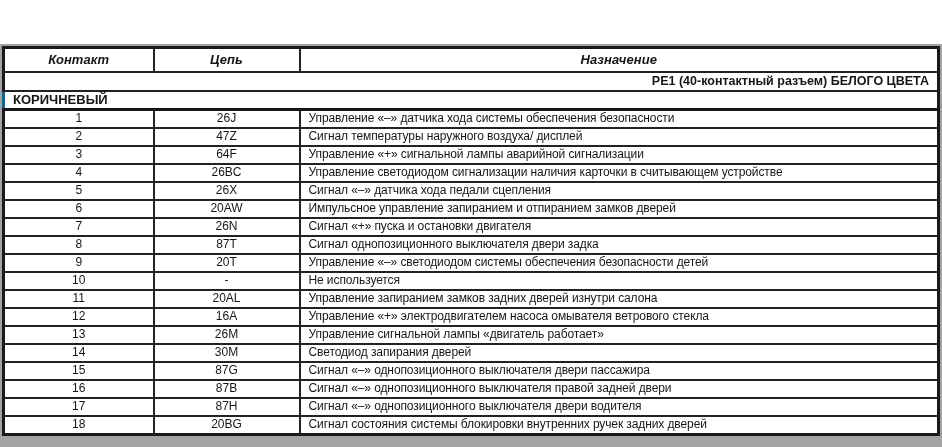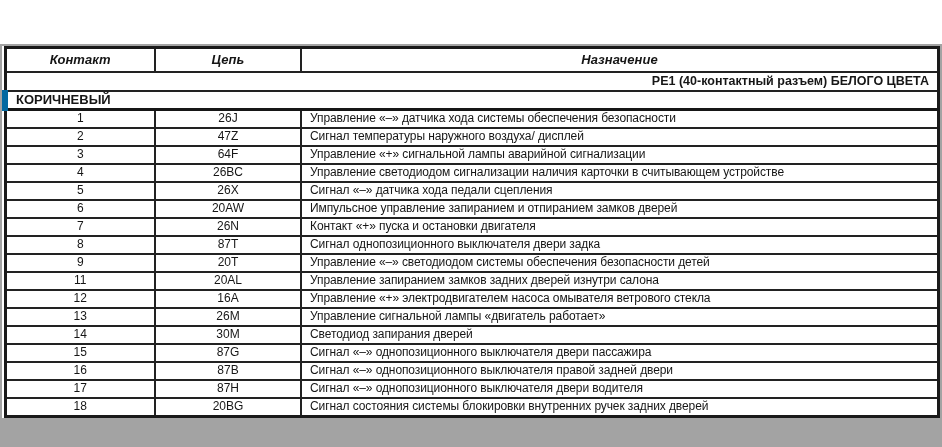--- a/index.html
+++ b/index.html
@@ -55,21 +55,21 @@
     text-align: right;
     font-size: 12.5px;
     border-left: 3px solid #1a1a1a;
     border-right: 3px solid #1a1a1a;
   }
   tr.section-row td {
     height: 16px;
     font-weight: bold;
     text-align: left;
     font-size: 13px;
-    border-left: 6px solid #0369a1;
+    border-left: 3px solid #0369a1;
     border-right: 3px solid #1a1a1a;
     border-bottom: 3px solid #161616;
   }
   tr.data-row td { height: 16px; }
   tr.data-row td.cell-contact,
   tr.data-row td.cell-circuit { text-align: center; }
   tr.data-row td.cell-purpose { text-align: left; letter-spacing: -0.1px; }
 </style>
 </head>
 <body>
@@ -120,31 +120,36 @@
         <td class="cell-purpose">Сигнал «–» датчика хода педали сцепления</td>
       </tr>
       <tr class="data-row">
         <td class="cell-contact">6</td>
         <td class="cell-circuit">20AW</td>
         <td class="cell-purpose">Импульсное управление запиранием и отпиранием замков дверей</td>
       </tr>
       <tr class="data-row">
         <td class="cell-contact">7</td>
         <td class="cell-circuit">26N</td>
-        <td class="cell-purpose">Контакт «+» пуска и остановки двигателя</td>
+        <td class="cell-purpose">Сигнал «+» пуска и остановки двигателя</td>
       </tr>
       <tr class="data-row">
         <td class="cell-contact">8</td>
         <td class="cell-circuit">87T</td>
         <td class="cell-purpose">Сигнал однопозиционного выключателя двери задка</td>
       </tr>
       <tr class="data-row">
         <td class="cell-contact">9</td>
         <td class="cell-circuit">20T</td>
         <td class="cell-purpose">Управление «–» светодиодом системы обеспечения безопасности детей</td>
+      </tr>
+      <tr class="data-row">
+        <td class="cell-contact">10</td>
+        <td class="cell-circuit">-</td>
+        <td class="cell-purpose">Не используется</td>
       </tr>
       <tr class="data-row">
         <td class="cell-contact">11</td>
         <td class="cell-circuit">20AL</td>
         <td class="cell-purpose">Управление запиранием замков задних дверей изнутри салона</td>
       </tr>
       <tr class="data-row">
         <td class="cell-contact">12</td>
         <td class="cell-circuit">16A</td>
         <td class="cell-purpose">Управление «+» электродвигателем насоса омывателя ветрового стекла</td>

